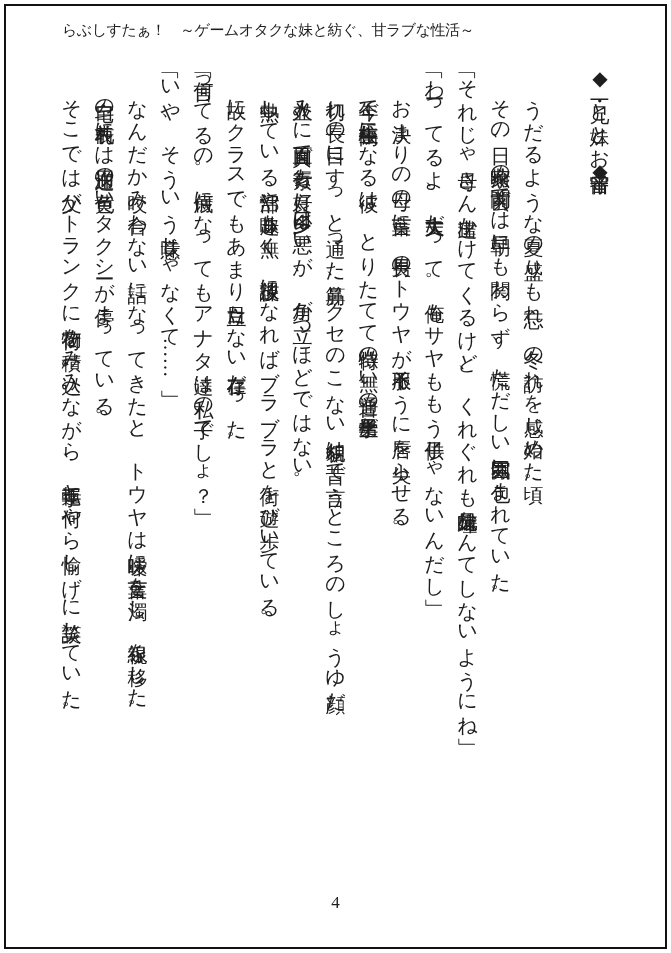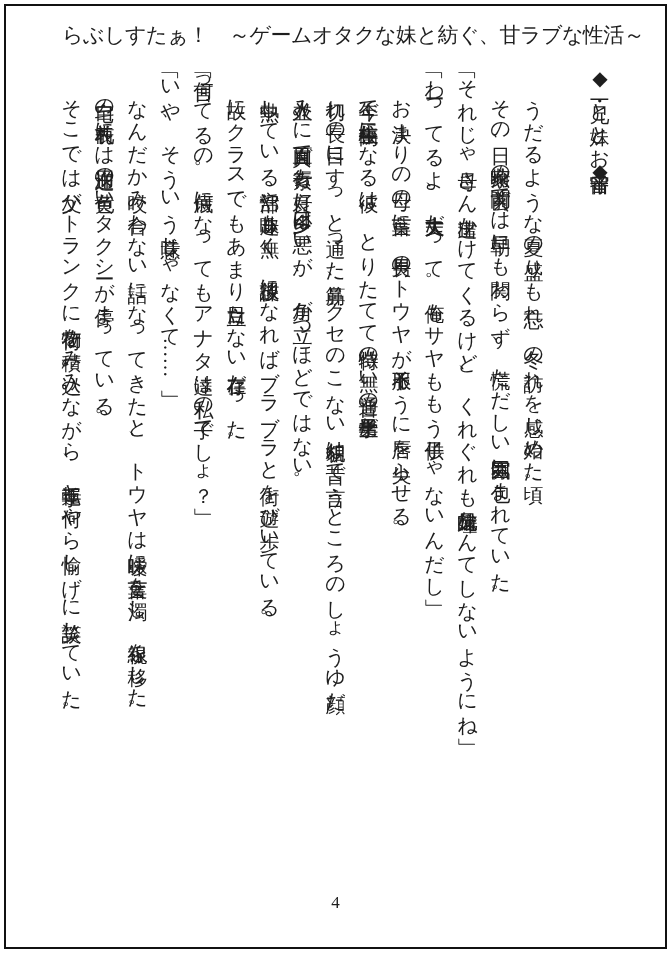--- a/index.html
+++ b/index.html
@@ -17,21 +17,21 @@
   }
   .frame {
     position: absolute;
     inset: 4px;
     border: 2px solid #111111;
     pointer-events: none;
   }
   .running-header {
     position: absolute;
     top: 21px; left: 62px;
-    font-size: 21px;
+    font-size: 15px;
     letter-spacing: -0.5px;
     white-space: nowrap;
     color: #1e1e1e;
   }
   .text-area {
     position: absolute;
     top: 66px; right: 55px;
     height: 840px;
     writing-mode: vertical-rl;
     text-orientation: mixed;

